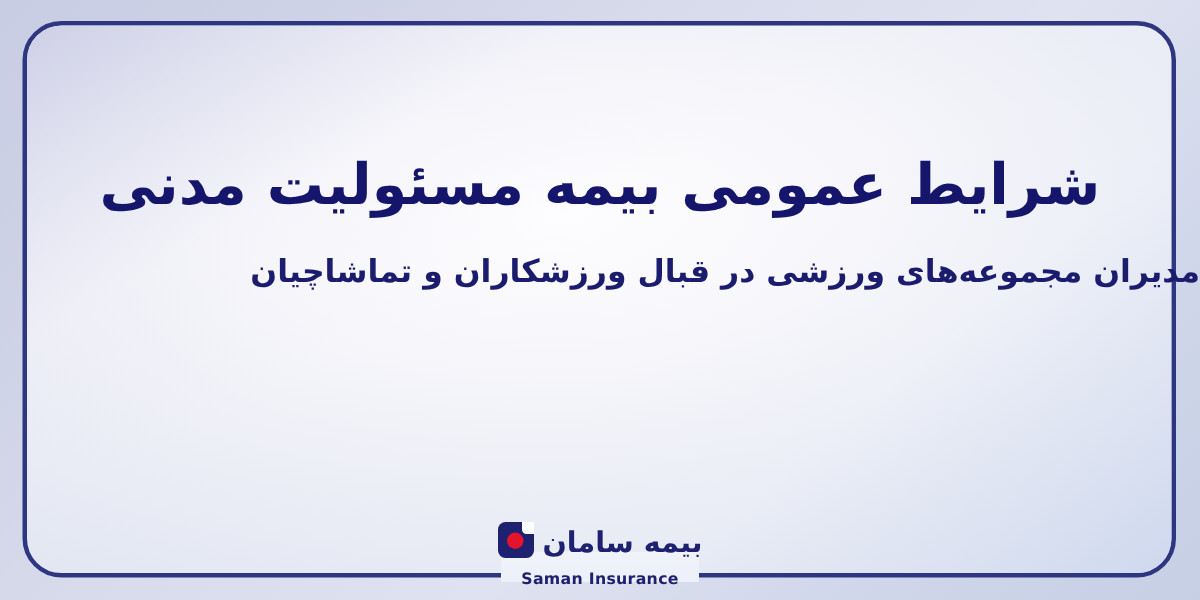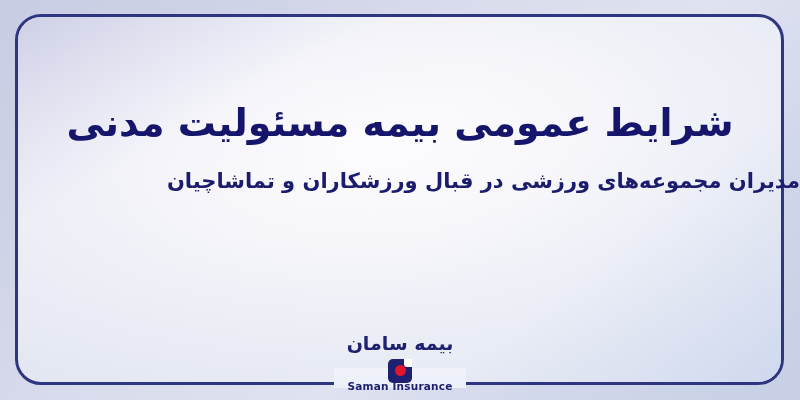--- a/index.html
+++ b/index.html
@@ -121,26 +121,25 @@
     left: 50%;
     transform: translateX(-50%);
     top: 344px;
     width: 152px;
     z-index: 6;
     text-align: center;
   }
 
   .logo-row {
     display: flex;
-    align-items: center;
+    align-items: flex-end;
     justify-content: center;
     gap: 6px;
     height: 28px;
     direction: rtl;
-    flex-direction: column;
   }
 
   .logo-wordmark {
     font-family: "DejaVu Sans", "Liberation Sans", sans-serif;
     font-size: 19px;
     font-weight: bold;
     color: #1d2170;
     direction: rtl;
     unicode-bidi: embed;
     line-height: 1;

